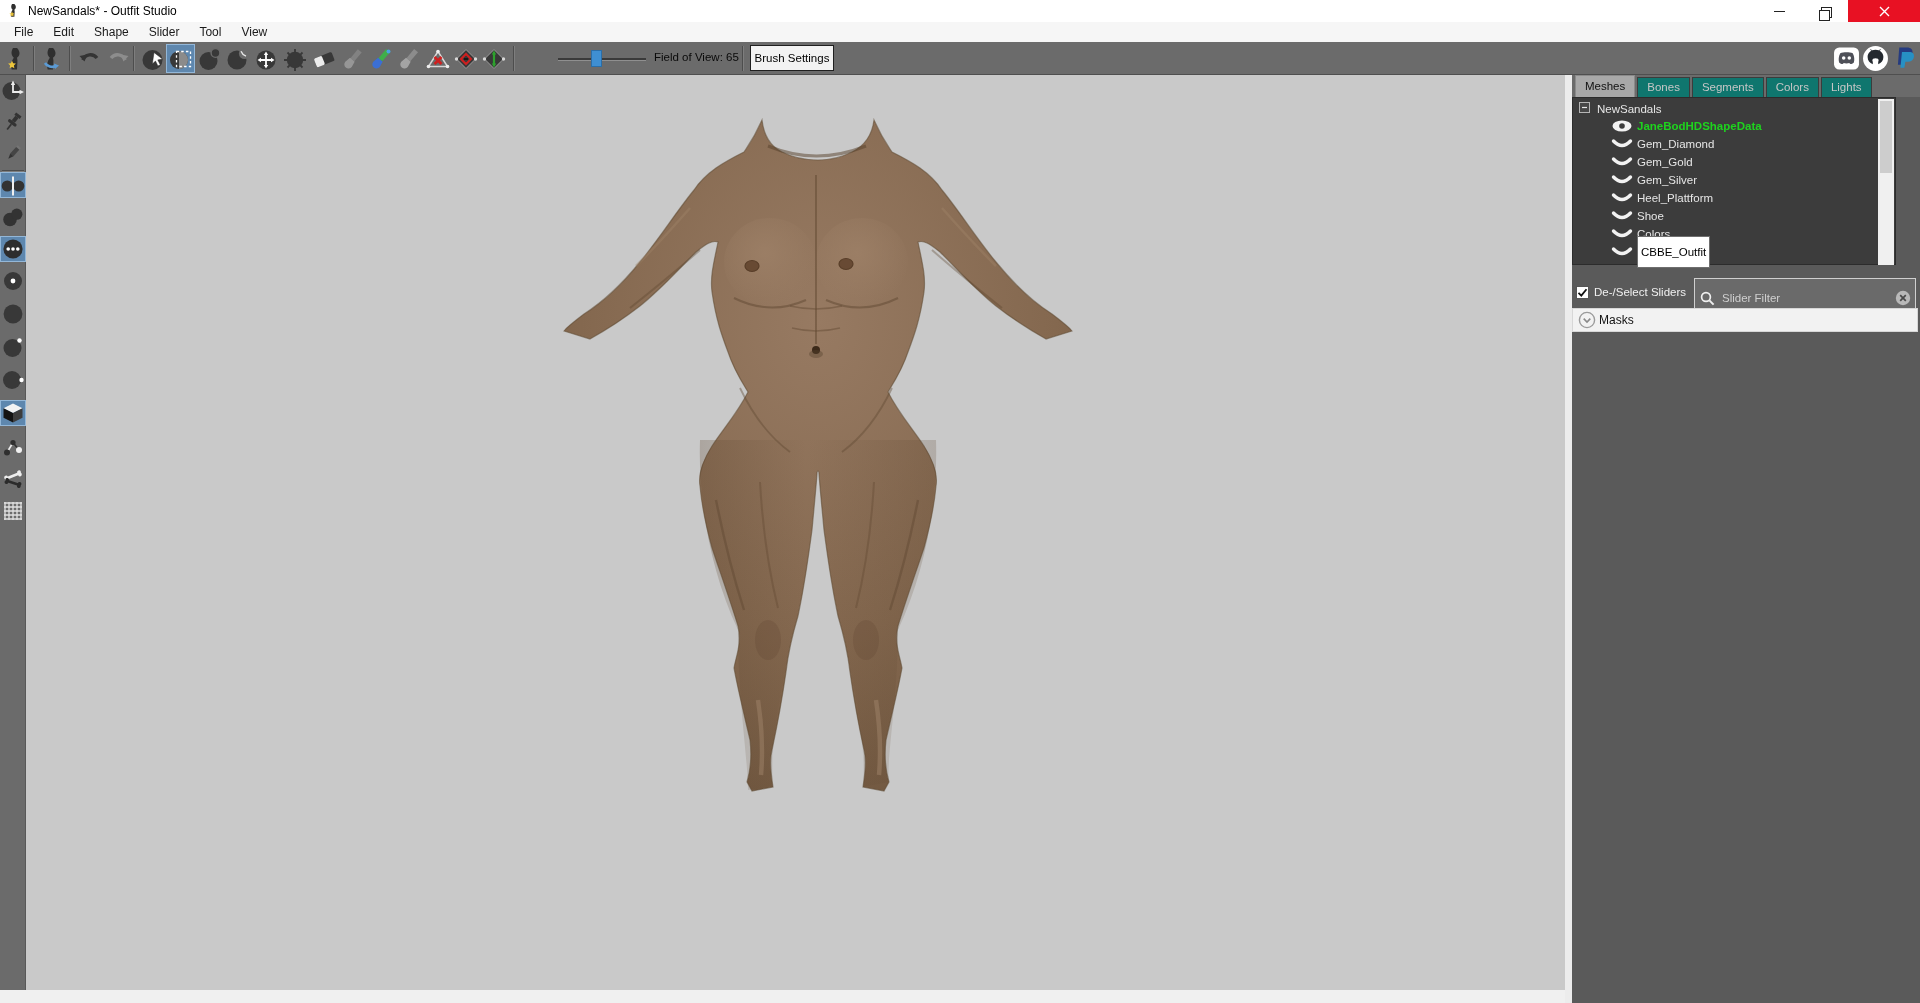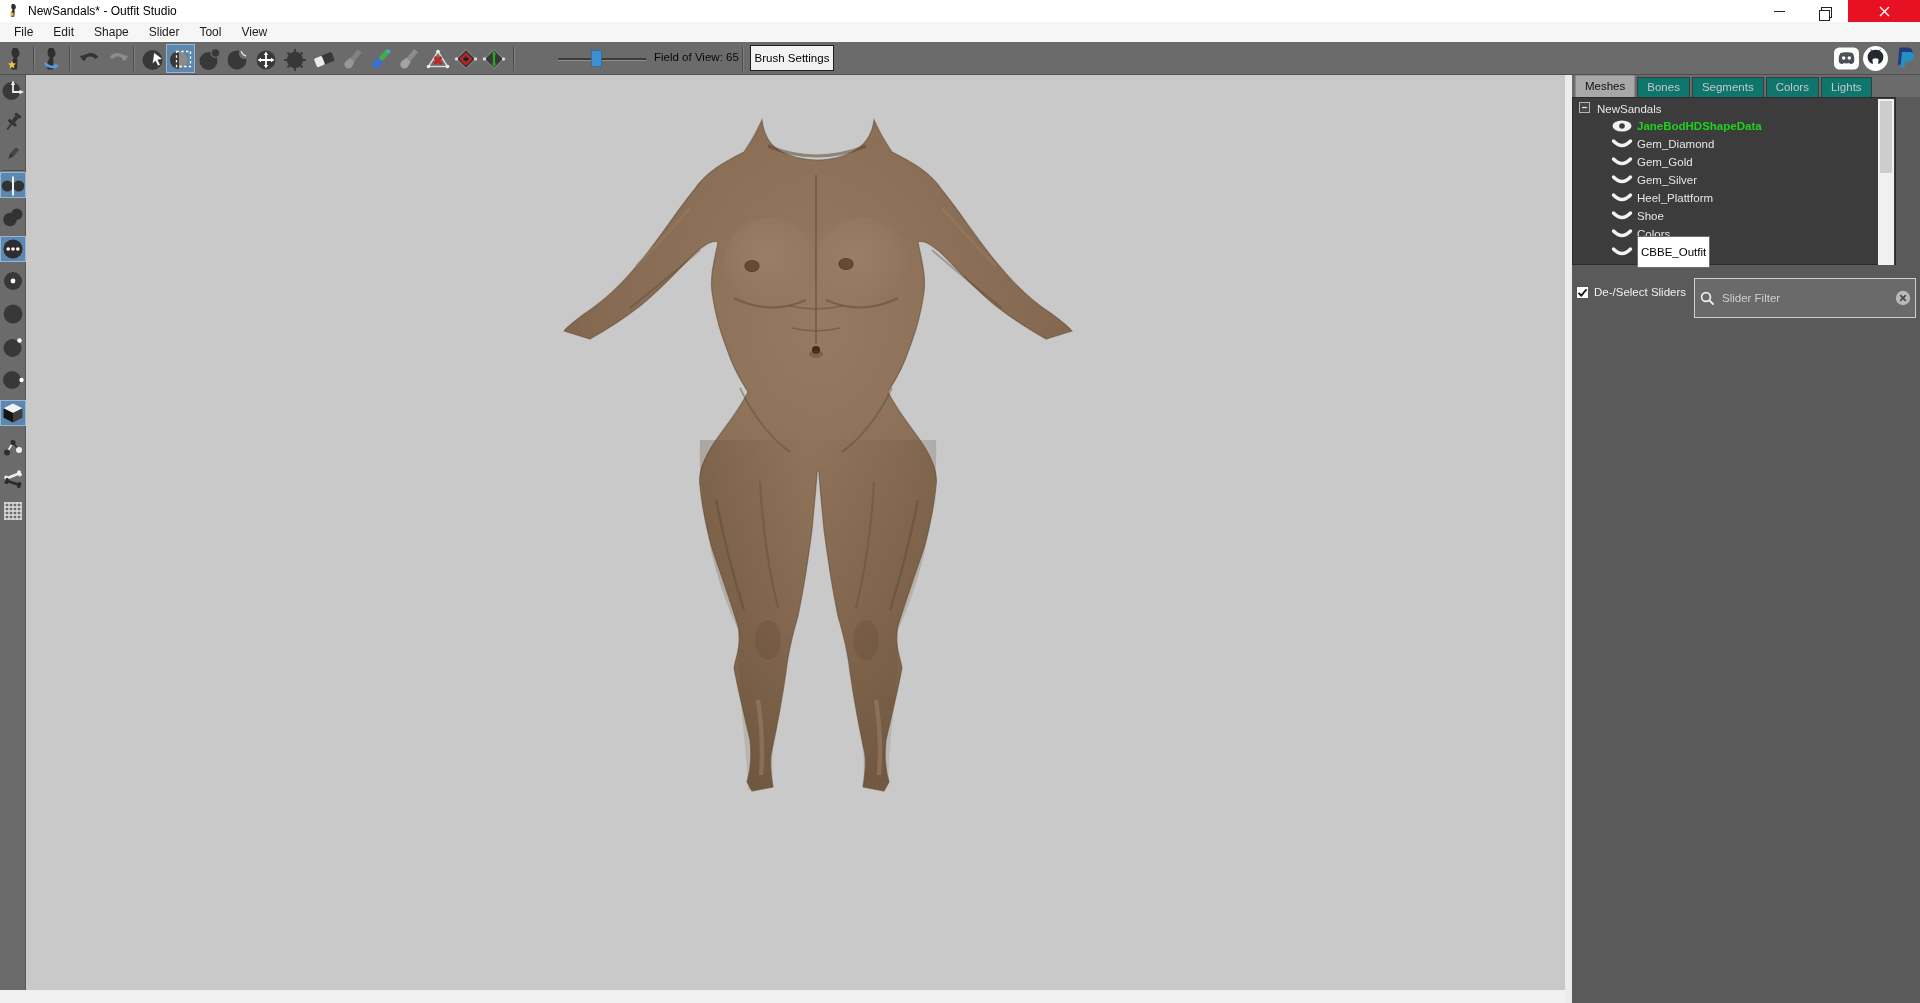--- a/index.html
+++ b/index.html
@@ -596,15 +596,22 @@
         <circle cx="6" cy="6" r="4.4" stroke="#f0f0f0" stroke-width="1.7" fill="none"></circle>
         <path d="M9.4 9.4 L13.6 13.6" stroke="#f0f0f0" stroke-width="2"></path>
       </svg>
       <input id="filter-input" type="text" placeholder="Slider Filter" style="">
       <svg id="filter-clear" viewBox="0 0 16 16">
         <circle cx="8" cy="8" r="7.2" fill="#b9b9b9"></circle>
         <path d="M5.2 5.2 L10.8 10.8 M10.8 5.2 L5.2 10.8" stroke="#4a4a4a" stroke-width="1.7"></path>
       </svg>
     </div>
 
+    <div id="masksbar">
+      <svg viewBox="0 0 18 18">
+        <circle cx="9" cy="9" r="7.6" fill="none" stroke="#9b9b9b" stroke-width="1.4"></circle>
+        <path d="M5.7 7.6 L9 11 L12.3 7.6" stroke="#8a8a8a" stroke-width="1.6" fill="none"></path>
+      </svg>
+      <span id="masks-label">Masks</span>
+    </div>
   </div>
 
 </div>
 
 </body></html>

